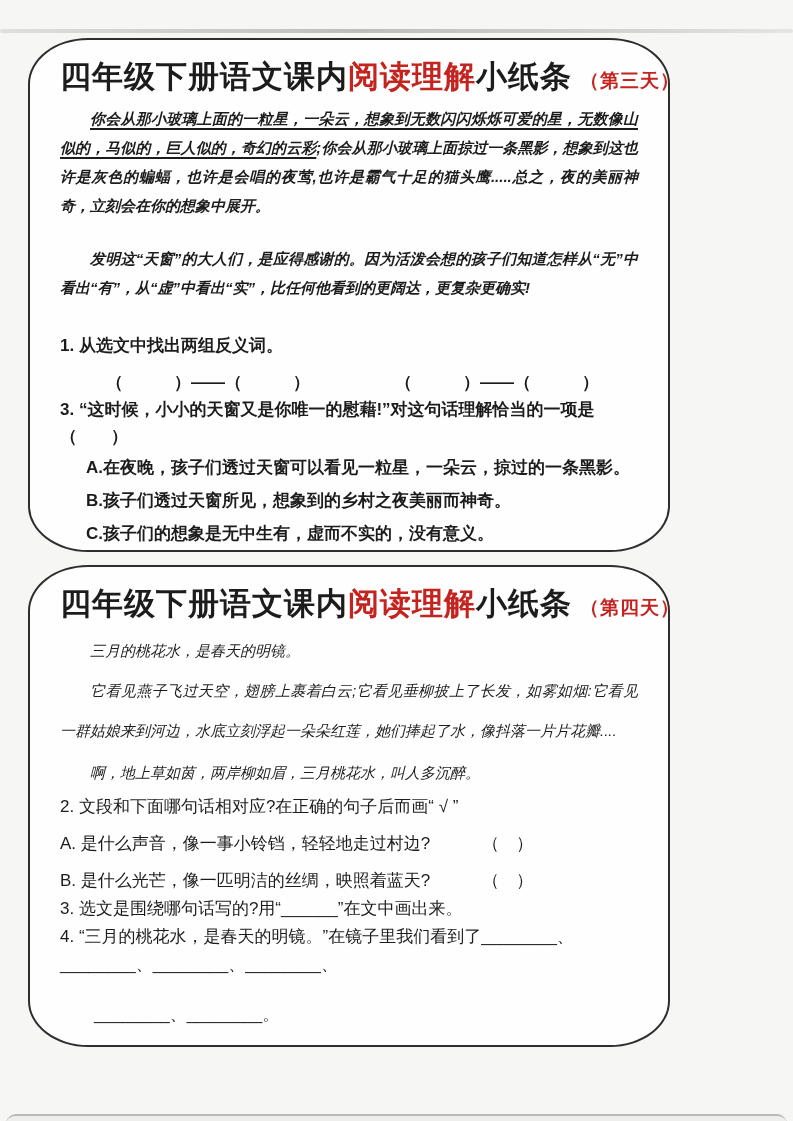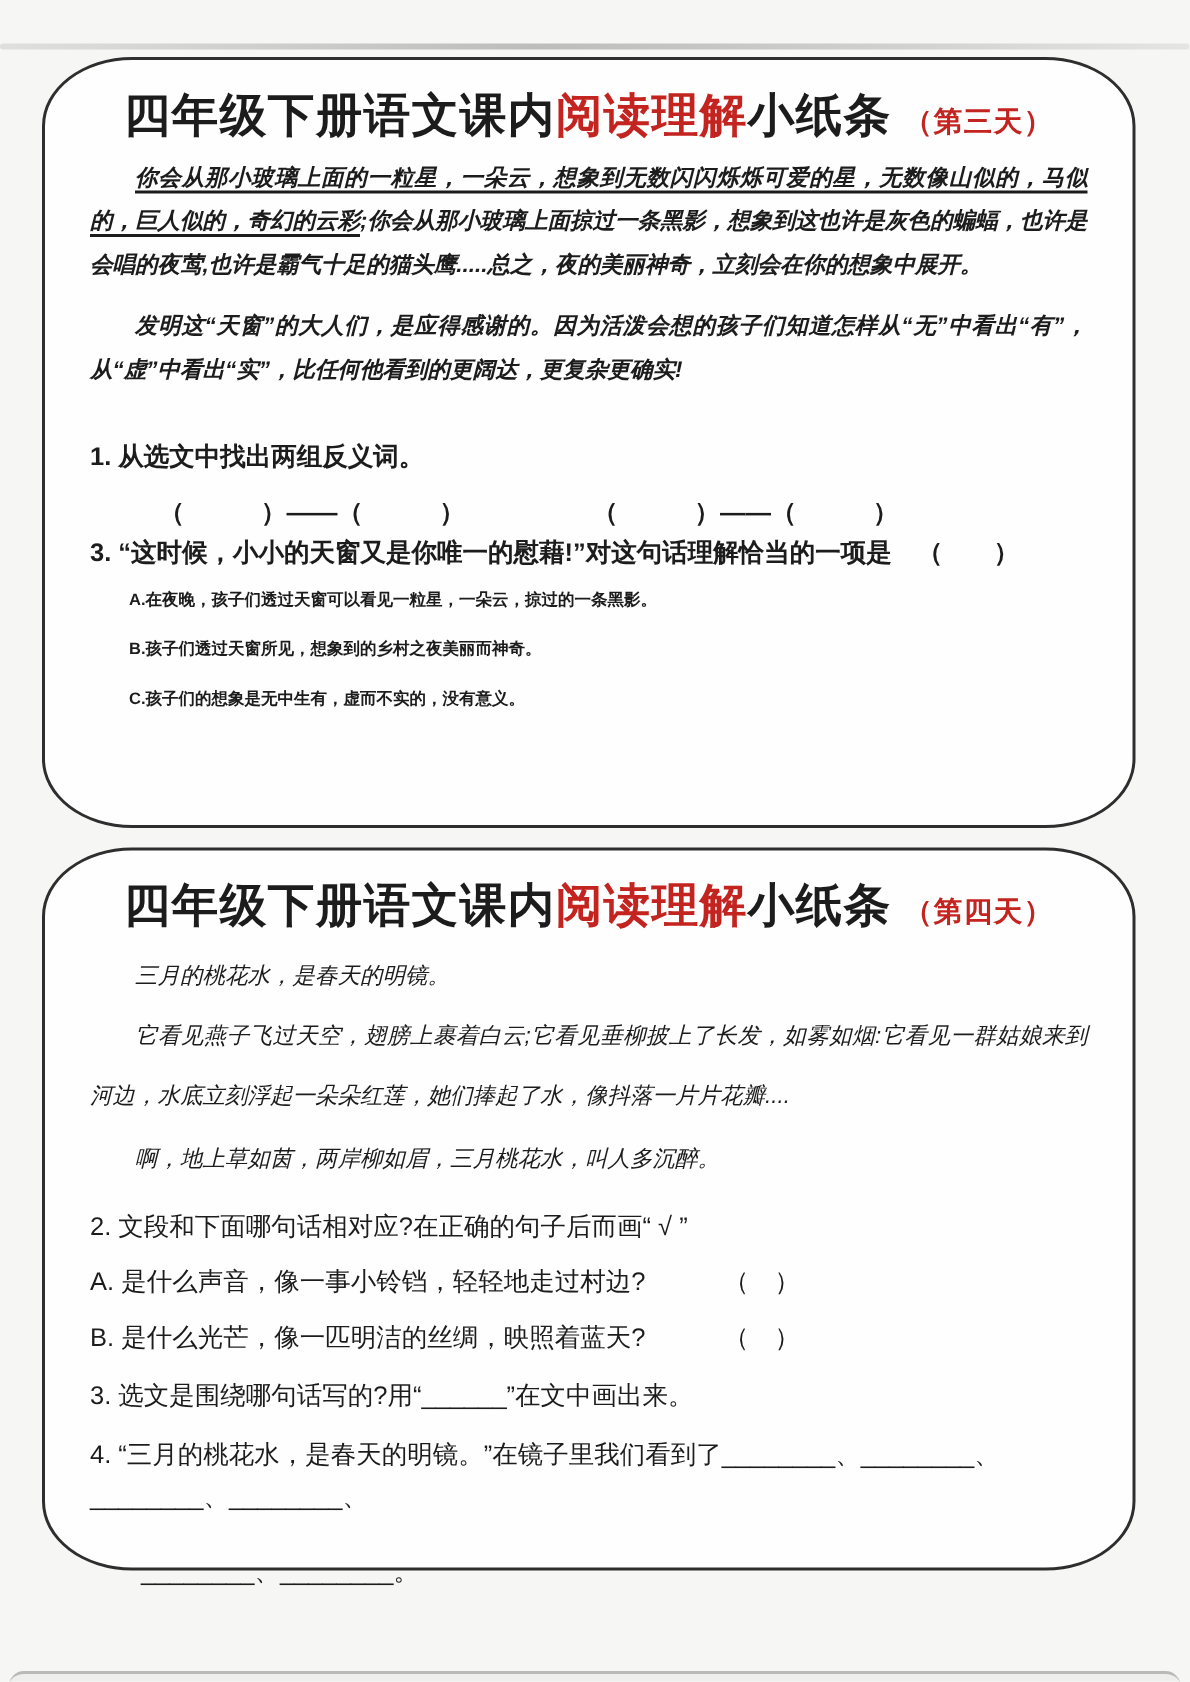--- a/index.html
+++ b/index.html
@@ -15,21 +15,21 @@
     background:linear-gradient(90deg,rgba(120,120,120,.18),rgba(110,110,110,.42) 45%,rgba(120,120,120,.30) 75%,rgba(130,130,130,.15));
     border-radius:2px;
   }
   .bottom-hint{
     position:absolute;top:1114px;left:6px;width:781px;height:10px;
     background:#eeeeec;
     border-top:2px solid #b9b9b6;
     border-radius:10px 10px 0 0;
   }
   .card{
-    position:absolute;left:28px;width:729px;
+    position:absolute;left:28px;width:642px;
     background:#fefefe;
     border:2px solid #2e2e2e;
     border-radius:60px / 46px;
     box-sizing:border-box;
     padding:12px 30px 0 30px;
   }
   #card1{top:38px;height:514px;}
   #card2{top:565px;height:482px;}
 
   .card-title{
@@ -48,33 +48,33 @@
 
   .p{
     font-size:15px;line-height:29px;margin:0;
     text-align:justify;
     font-style:italic;
   }
   #card1 .p,#card1 .q,#card1 .opt,#card1 .blanks-row{font-weight:bold;}
   .indent{text-indent:2em;}
   .ul-part{text-decoration:underline;text-underline-offset:4px;text-decoration-thickness:1.5px;}
 
-  #card1 .p2{margin-top:12px;}
+  #card1 .p2{margin-top:24px;}
   .q{font-size:17px;line-height:27px;margin:0;}
   #card1 .q1{margin-top:30px;}
   #card1 .blanks-row{margin-top:10px;padding-left:46px;font-size:17px;}
   #card1 .q2{margin-top:13px;line-height:28px;}
   #card1 .q3{}
-  #card1 .opt{font-size:11px;line-height:30px;margin:3px 0 0 0;padding-left:26px;}
+  #card1 .opt{font-size:17px;line-height:30px;margin:3px 0 0 0;padding-left:26px;}
 
   
   #card2 .p{line-height:40px;}
   #card2 .p1{margin-top:2px;}
   #card2 .p3{margin-top:2px;}
-  #card2 .q{margin-top:11px;line-height:28px;}
+  #card2 .q{line-height:28px;}
   #card2 .q1{margin-top:14px;}
   .opt-row{display:flex;margin-top:9px;font-size:17px;line-height:28px;}
   .opt-row .opt-paren{margin-left:52px;white-space:nowrap;}
   #card2 .q4-cont{margin-top:22px;padding-left:34px;}
 </style>
 </head>
 <body>
 
 <div class="top-smudge"></div>
 

